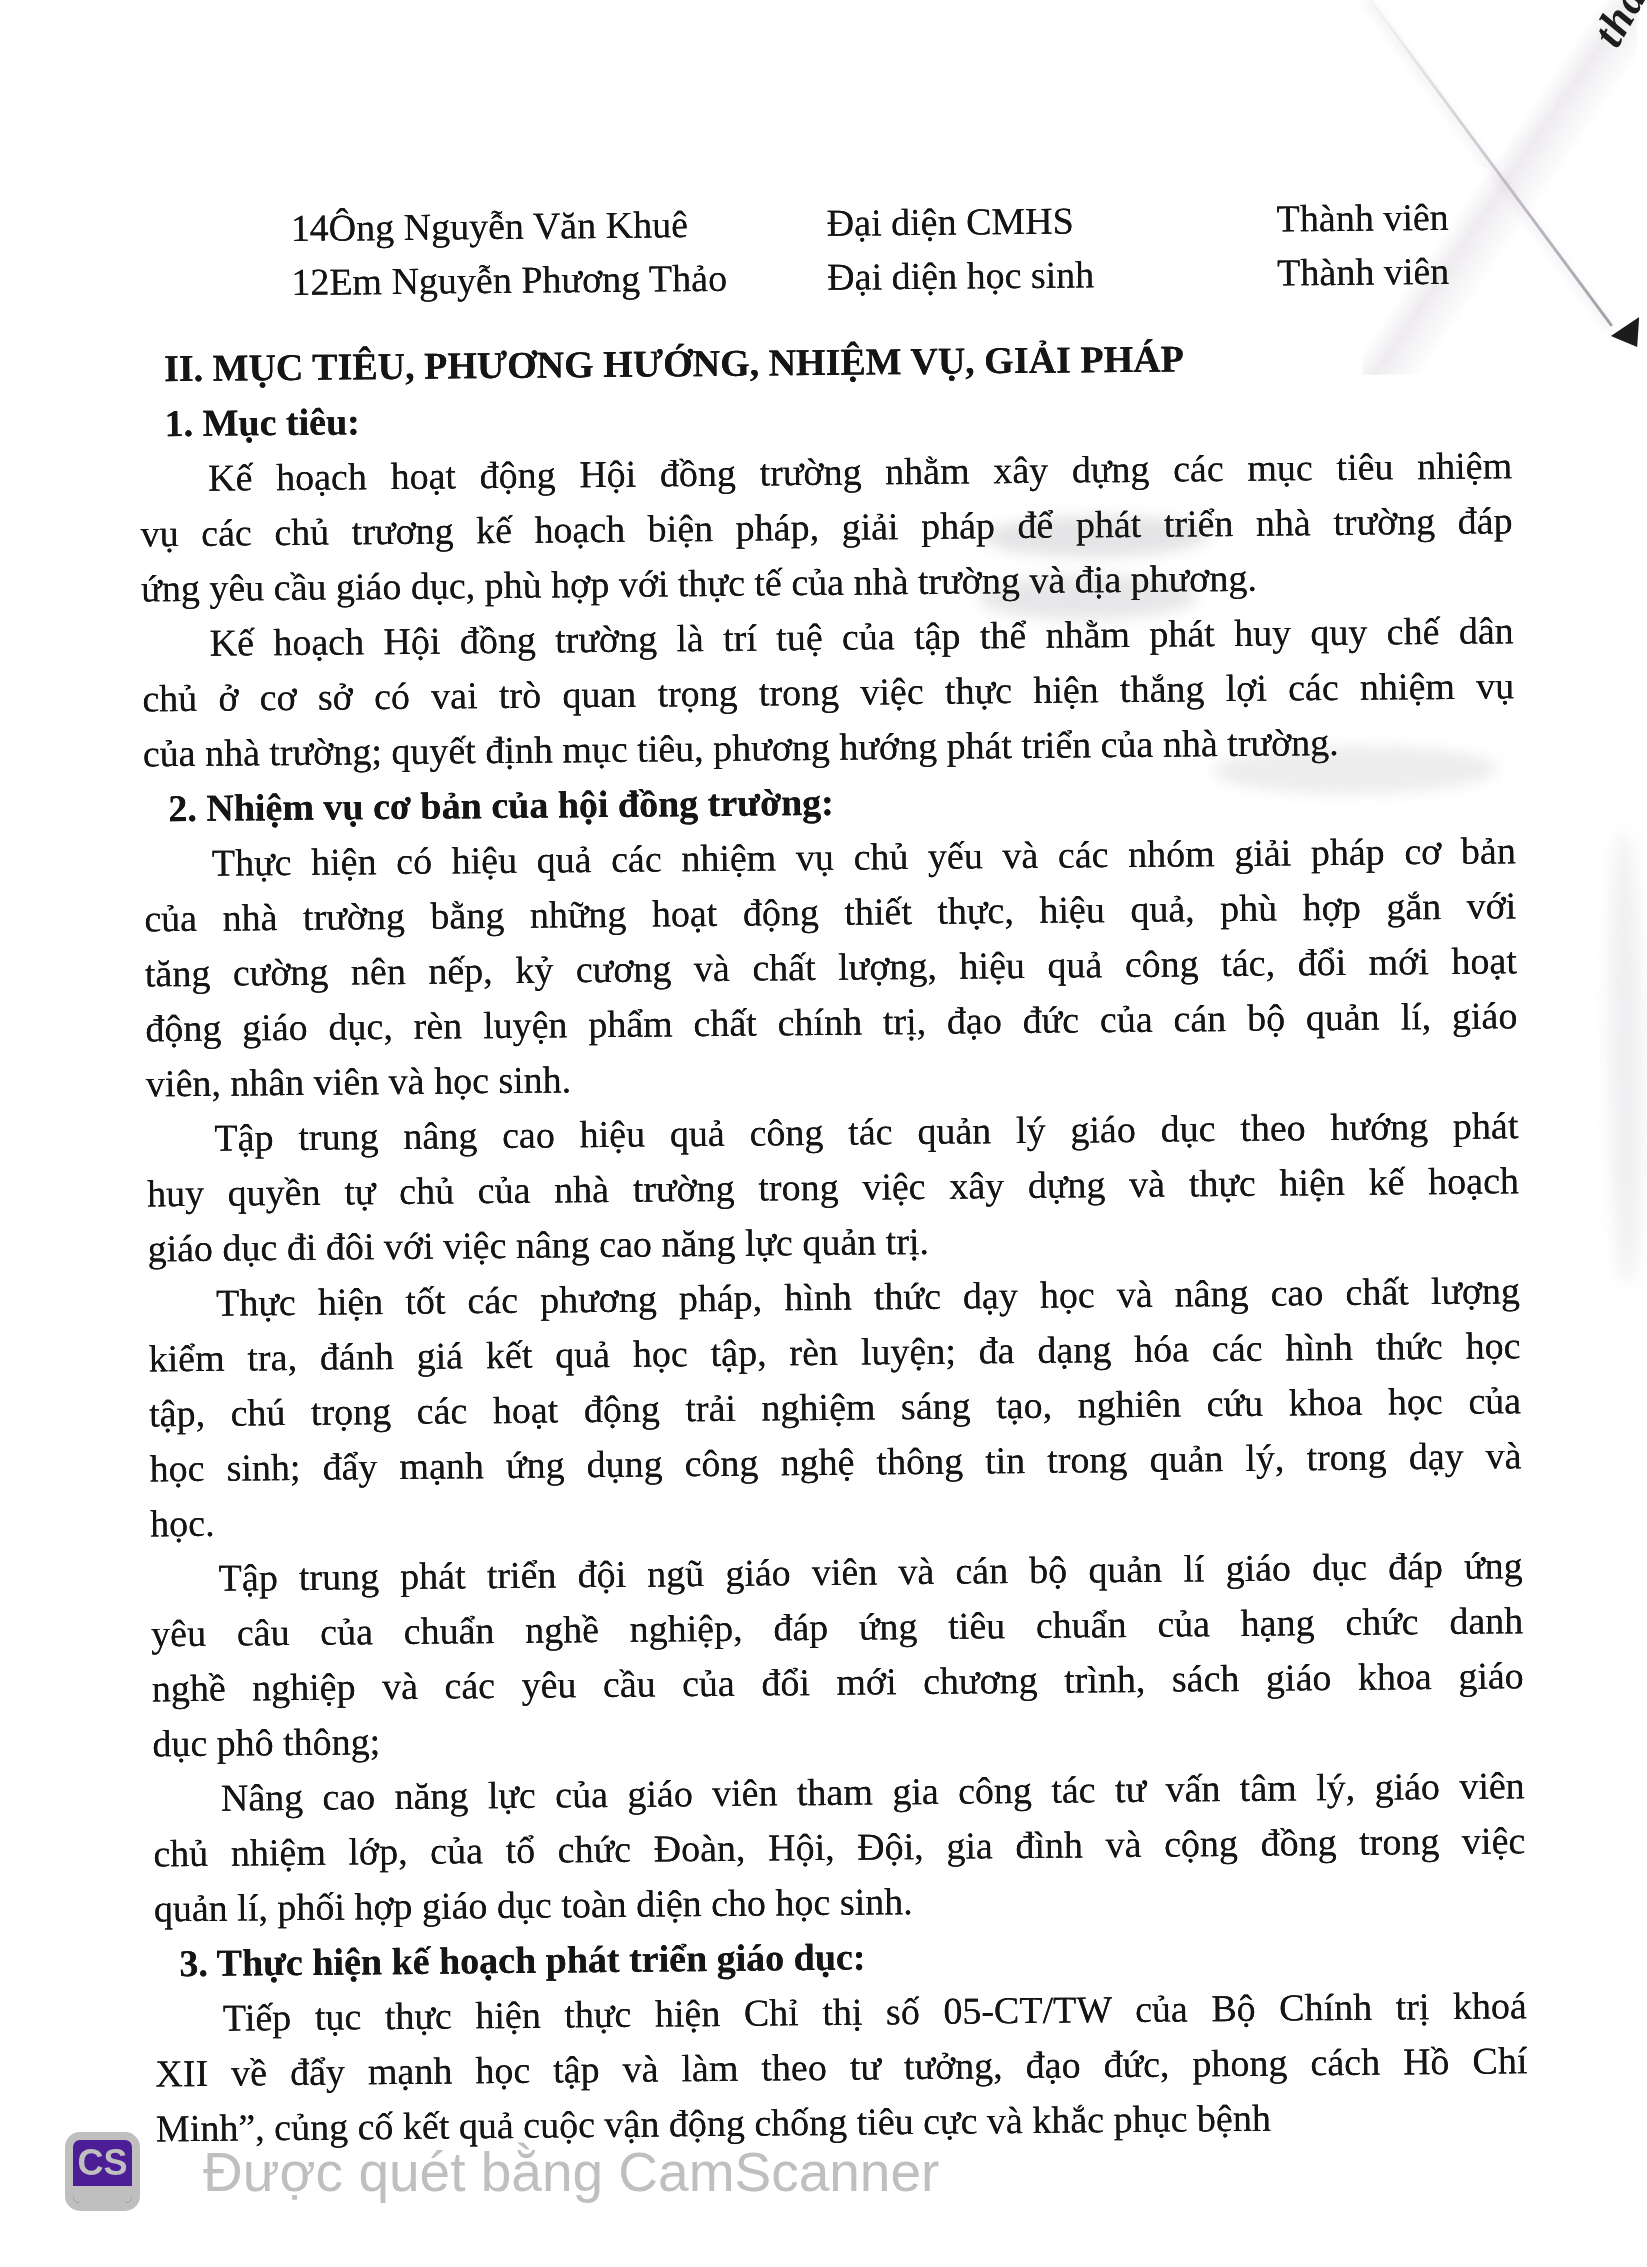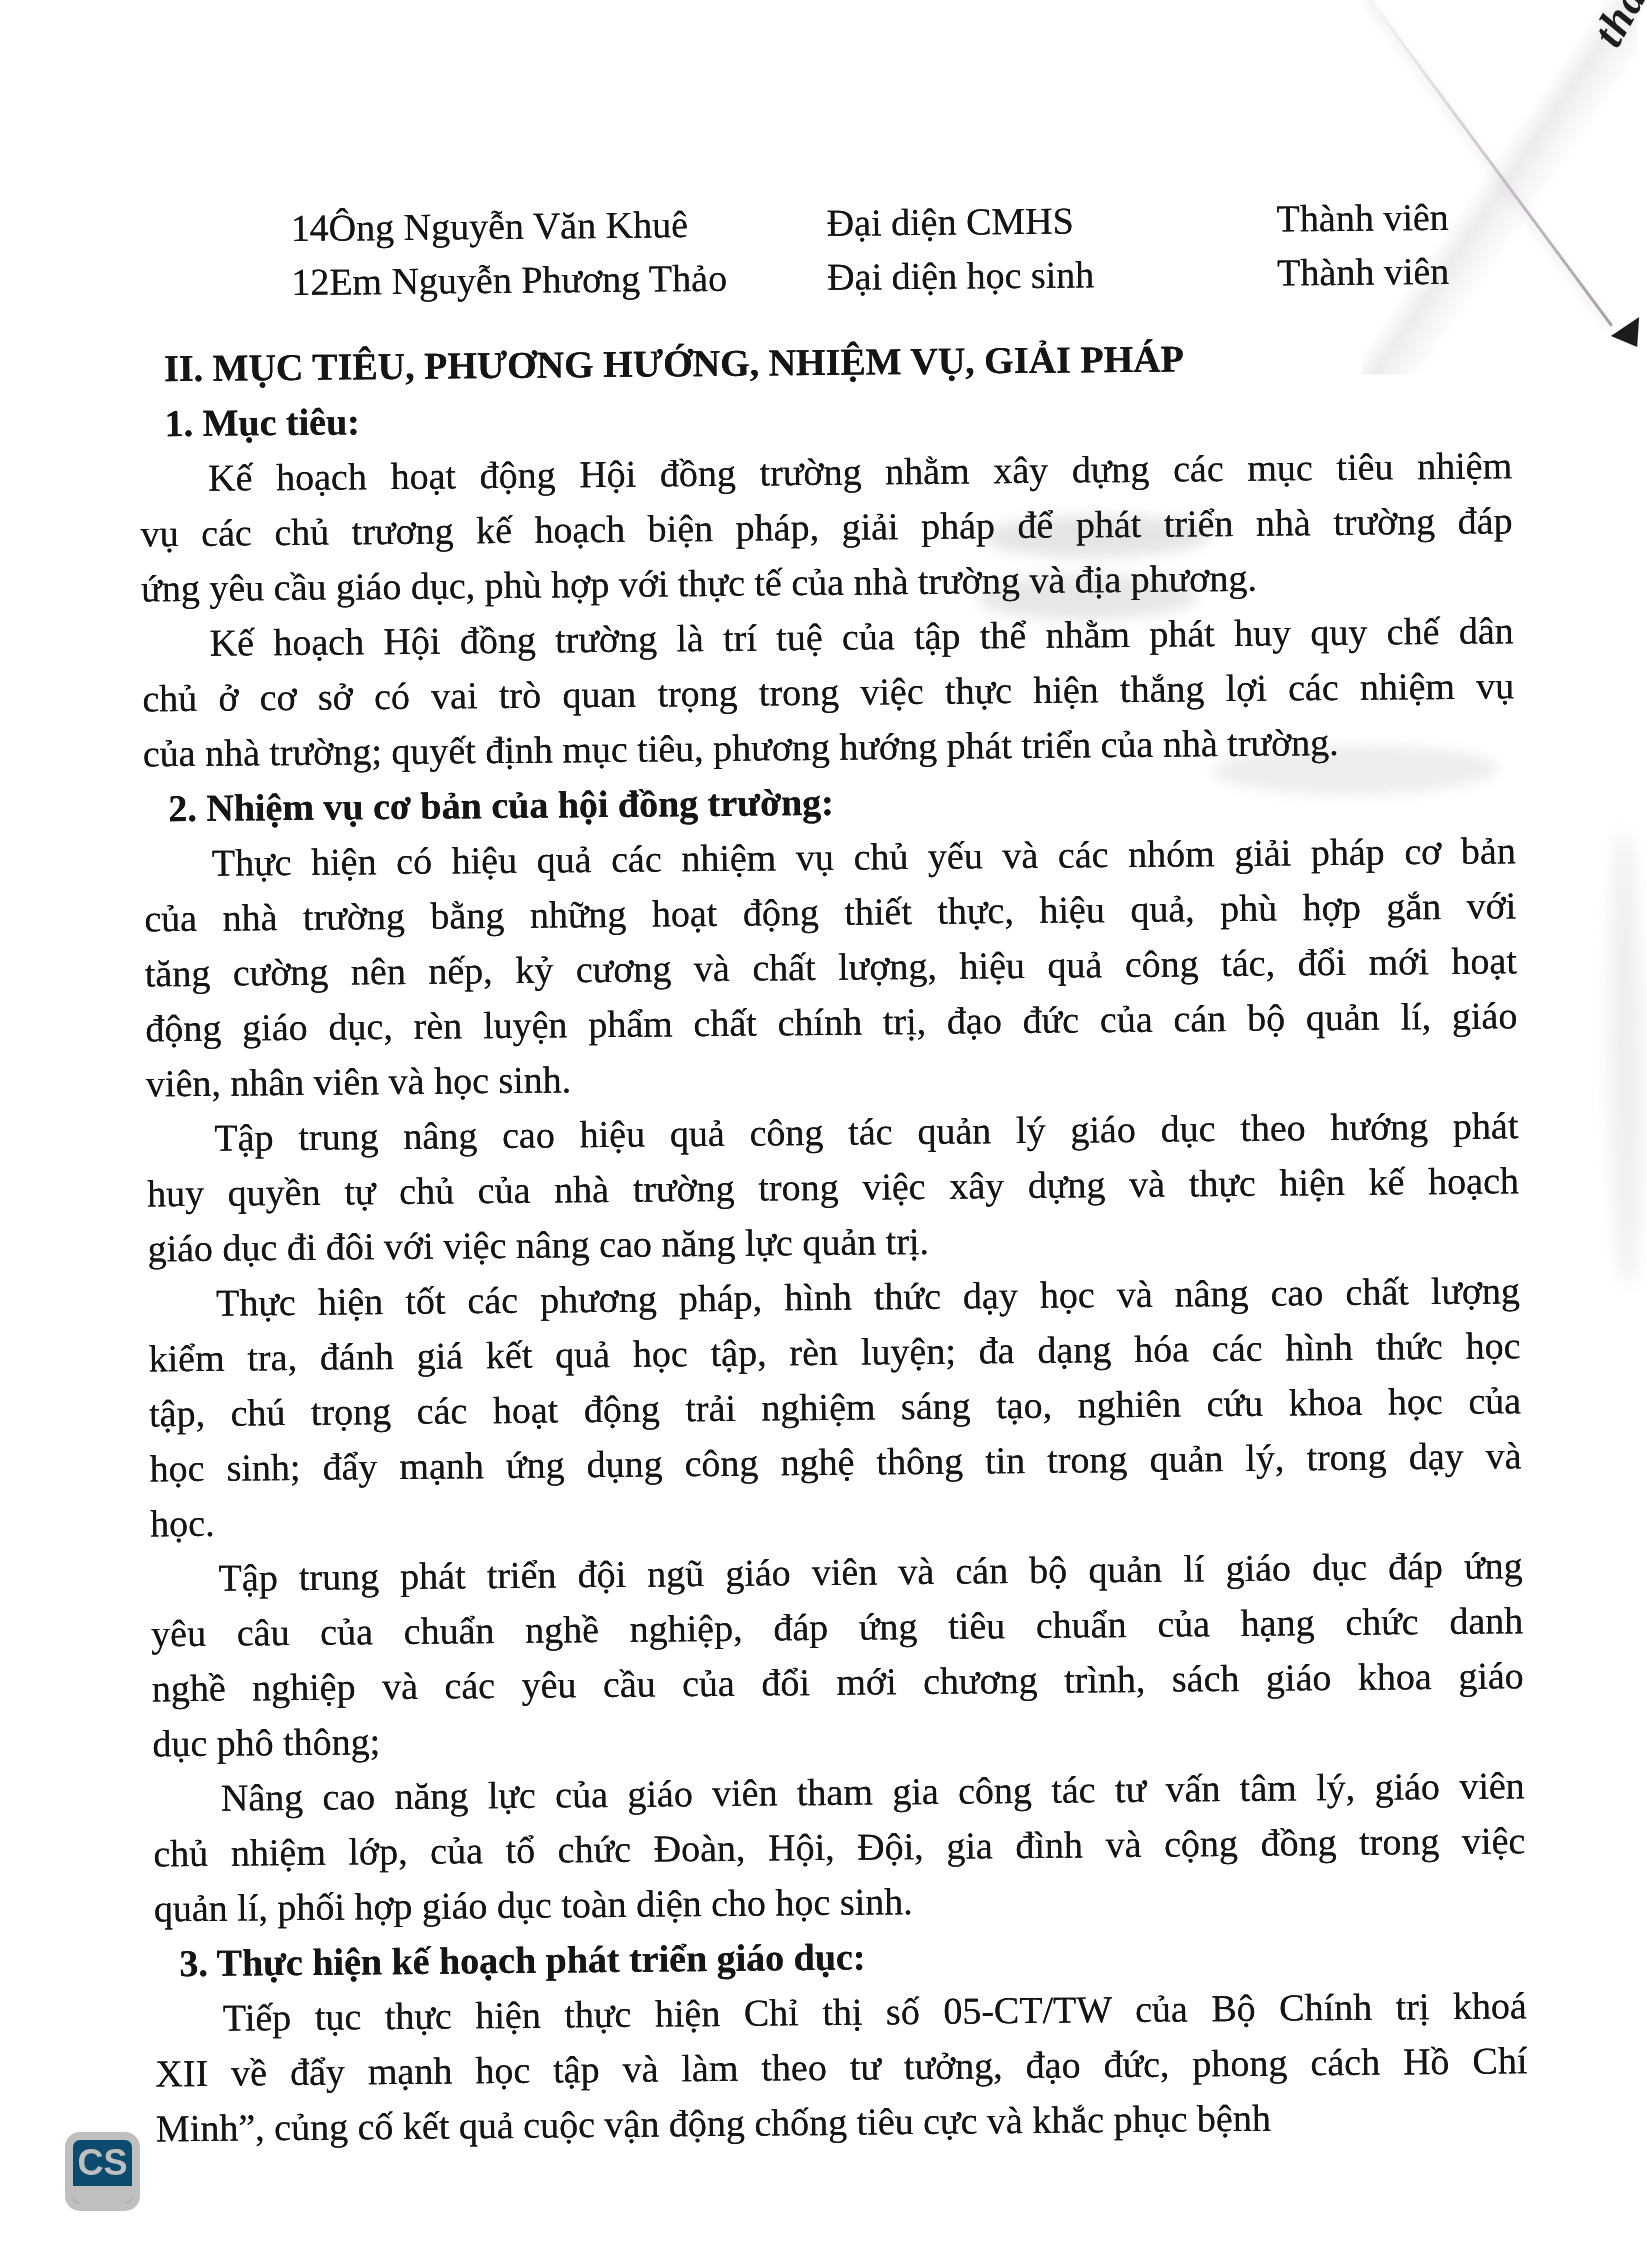--- a/index.html
+++ b/index.html
@@ -71,21 +71,21 @@
   
   .watermark{
     position:absolute;left:65px;top:2132px;
     display:flex;align-items:center;
     font-family:"Liberation Sans","DejaVu Sans",sans-serif;
     color:#bfbfbf;
   }
   .cs-icon{
     width:59px;height:63px;
     border:8.6px solid #bfbfbf;border-radius:15px;
-    overflow:hidden;position:relative;background:#0c4a6e;
+    overflow:hidden;position:relative;background:#4c1d95;
     flex:0 0 auto;
   }
   .cs-icon .cs-text{
     position:absolute;left:0;right:0;top:1.9px;
     text-align:center;font-weight:700;font-size:36px;line-height:42px;
     color:#bfbfbf;
   }
   .cs-icon .cs-bed{
     position:absolute;left:-1.9px;right:-1.9px;bottom:-1.9px;height:19px;
     background:#bfbfbf;
@@ -187,16 +187,17 @@
         </div>
       </div>
 
   </div>
 
   <div class="watermark">
     <div class="cs-icon">
       <div class="cs-text">CS</div>
       <div class="cs-bed"></div>
     </div>
+    <div class="wm-label">Được quét bằng CamScanner</div>
   </div>
 
 </div>
 
 
 </body></html>

